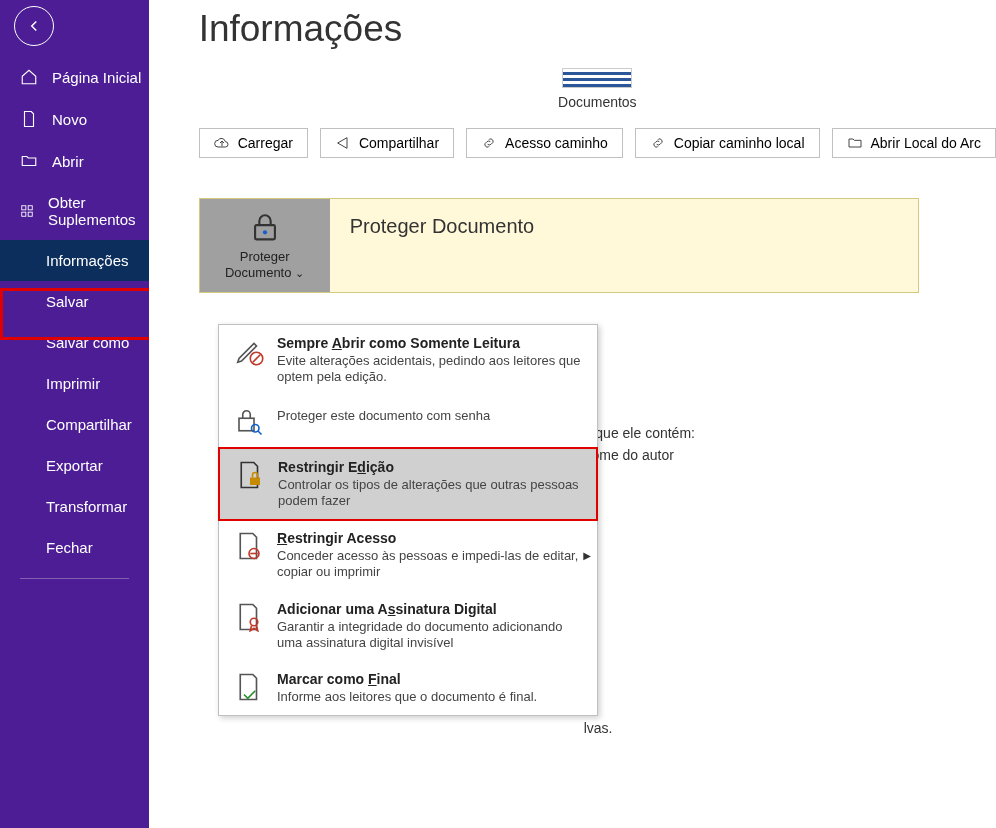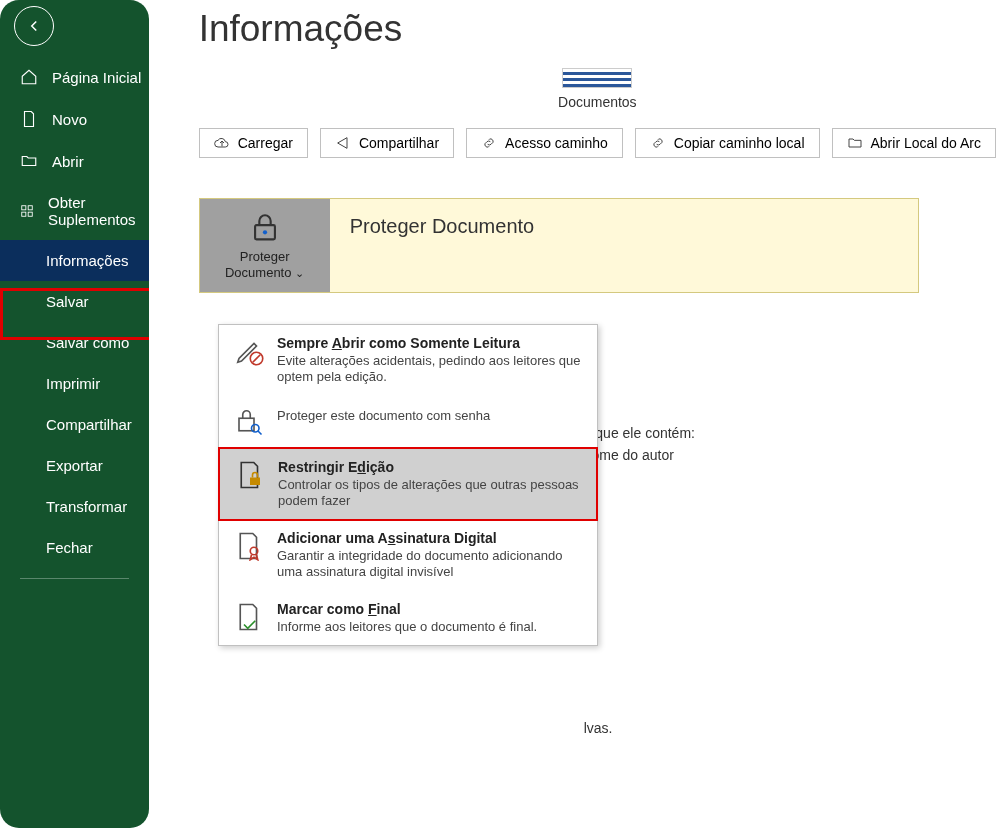--- a/index.html
+++ b/index.html
@@ -1,17 +1,17 @@
 <!DOCTYPE html>
 <html><head>
 <meta charset="utf-8">
 <style>
   * { box-sizing: border-box; margin: 0; padding: 0; }
   body { font-family: "Segoe UI", Arial, sans-serif; background: #fff; width: 996px; height: 828px; overflow: hidden; display: flex; }
-  .sidebar { width: 165px; background: #14532d; color: #fff; height: 100%; display: flex; flex-direction: column; border-radius: 19px; }
+  .sidebar { width: 165px; background: #4c1d95; color: #fff; height: 100%; display: flex; flex-direction: column; }
   .back-btn { width: 40px; height: 40px; border: 1.5px solid #fff; border-radius: 50%; margin: 6px 0 10px 14px; display: flex; align-items: center; justify-content: center; cursor: pointer; }
   .sidebar-item { padding: 12px 0 12px 20px; display: flex; align-items: center; gap: 14px; font-size: 15px; cursor: pointer; }
   .sidebar-item.text-only { padding-left: 46px; }
   .sidebar-item.active { background: #0b2e5c; }
   .sidebar .divider { height: 1px; background: rgba(255,255,255,0.3); margin: 10px 20px 0 20px; }
   .main { flex: 1; background: #fff; padding: 0 0 0 50px; position: relative; }
   h1 { font-size: 37px; font-weight: 400; color: #333; margin-top: 8px; margin-bottom: 18px; }
   .doc-thumb { display: flex; flex-direction: column; align-items: center; gap: 6px; margin-bottom: 18px; }
   .doc-thumb .icon { width: 70px; height: 20px; background: repeating-linear-gradient(0deg, #2b579a, #2b579a 3px, #fff 3px, #fff 6px); border: 1px solid #ccc; }
   .doc-thumb span { font-size: 14px; color: #333; }
@@ -197,20 +197,34 @@
       </div>
     <div class="dd-text">
         <div class="dd-title">Restringir E<u>d</u>ição</div>
         <div class="dd-desc">Controlar os tipos de alterações que outras pessoas podem fazer</div>
       </div>
   </div>
   <div class="dd-item">
     <div class="dd-icon">
         <svg width="30" height="30" viewBox="0 0 24 24" fill="none" stroke="#555" stroke-width="1.3">
           <path d="M5 2h10l3 3v17H5z"></path>
+          <circle cx="16" cy="18" r="4" stroke="#c0392b"></circle>
+          <path d="M13 18h6" stroke="#c0392b"></path>
+        </svg>
+      </div>
+    <div class="dd-text">
+        <div class="dd-title"><u>R</u>estringir Acesso</div>
+        <div class="dd-desc">Conceder acesso às pessoas e impedi-las de editar, copiar ou imprimir</div>
+      </div>
+    <span class="arrow">▶</span>
+  </div>
+  <div class="dd-item">
+    <div class="dd-icon">
+        <svg width="30" height="30" viewBox="0 0 24 24" fill="none" stroke="#555" stroke-width="1.3">
+          <path d="M5 2h10l3 3v17H5z"></path>
           <circle cx="16" cy="16" r="3" stroke="#c0392b"></circle>
           <path d="M14 19l-1 4 3-2 3 2-1-4" stroke="#c0392b"></path>
         </svg>
       </div>
     <div class="dd-text">
         <div class="dd-title">Adicionar uma A<u>s</u>sinatura Digital</div>
         <div class="dd-desc">Garantir a integridade do documento adicionando uma assinatura digital invisível</div>
       </div>
   </div>
   <div class="dd-item">

